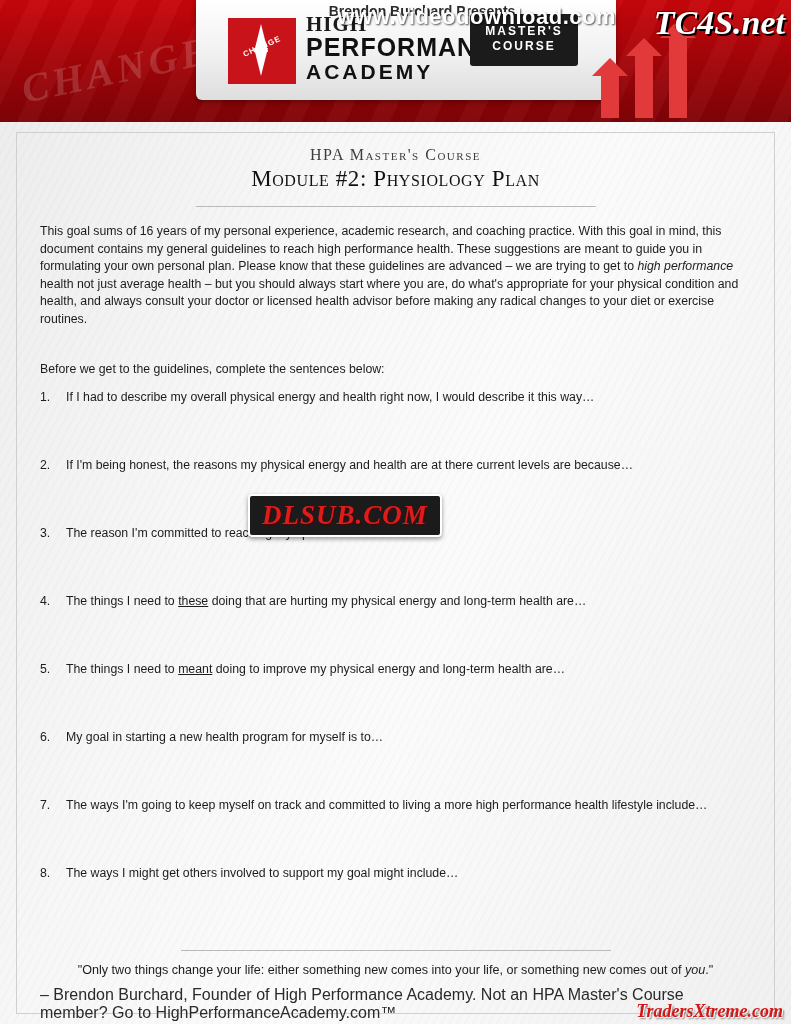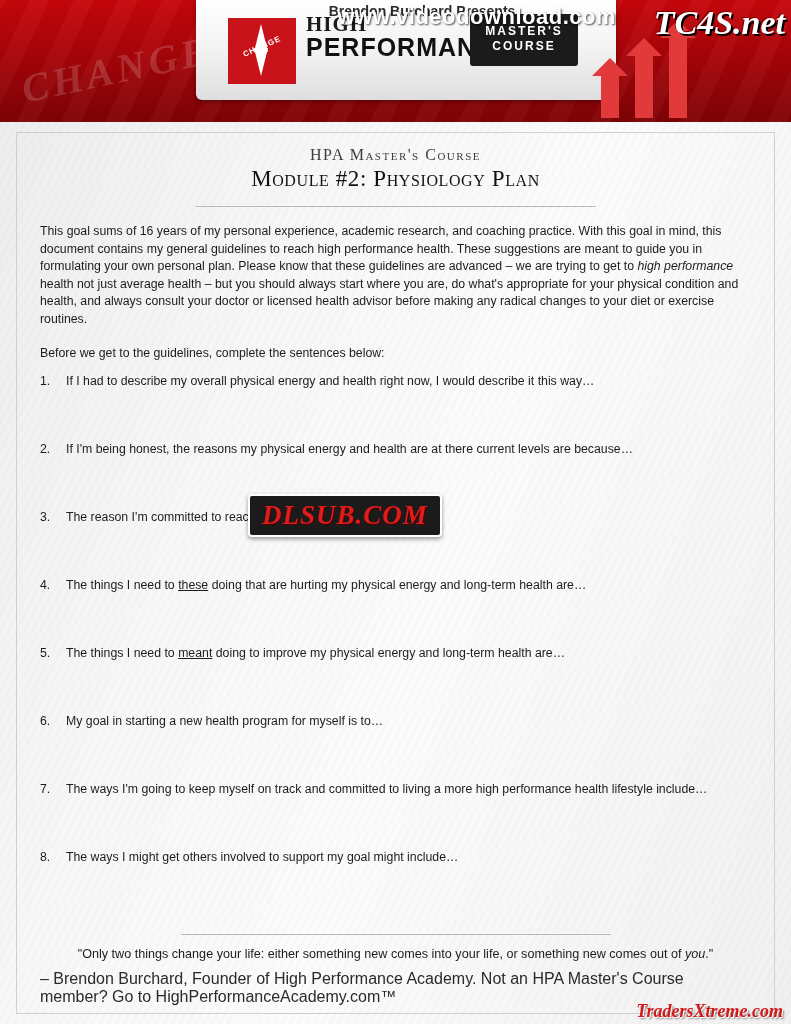--- a/index.html
+++ b/index.html
@@ -257,21 +257,21 @@
   .para {
     margin-top: 16px;
     font-size: 12.3px;
     line-height: 17.5px;
     color: #1c1c1c;
     text-align: left;
   }
   .para em { font-style: italic; }
 
   .prompt-intro {
-    margin-top: 18px;
+    margin-top: 34px;
     font-size: 12.3px;
     color: #1c1c1c;
   }
 
   .qlist {
     margin-top: 14px;
     list-style: none;
     padding: 0;
   }
   .qitem {
@@ -350,20 +350,21 @@
 
       <div class="logo-mark">
         <div class="bolt"></div>
         <div class="bolt2"></div>
         <div class="change-tag">CHANGE</div>
       </div>
 
       <div class="logo-words">
         <div class="w-high">HIGH</div>
         <div class="w-perf">PERFORMANCE</div>
+        <div class="w-acad">ACADEMY</div>
       </div>
     </div>
 
     <div class="course-plate">
       <div>MASTER'S</div>
       <div>COURSE</div>
     </div>
 
     <div class="arrow-grp">
       <div class="arrow a1"></div>

